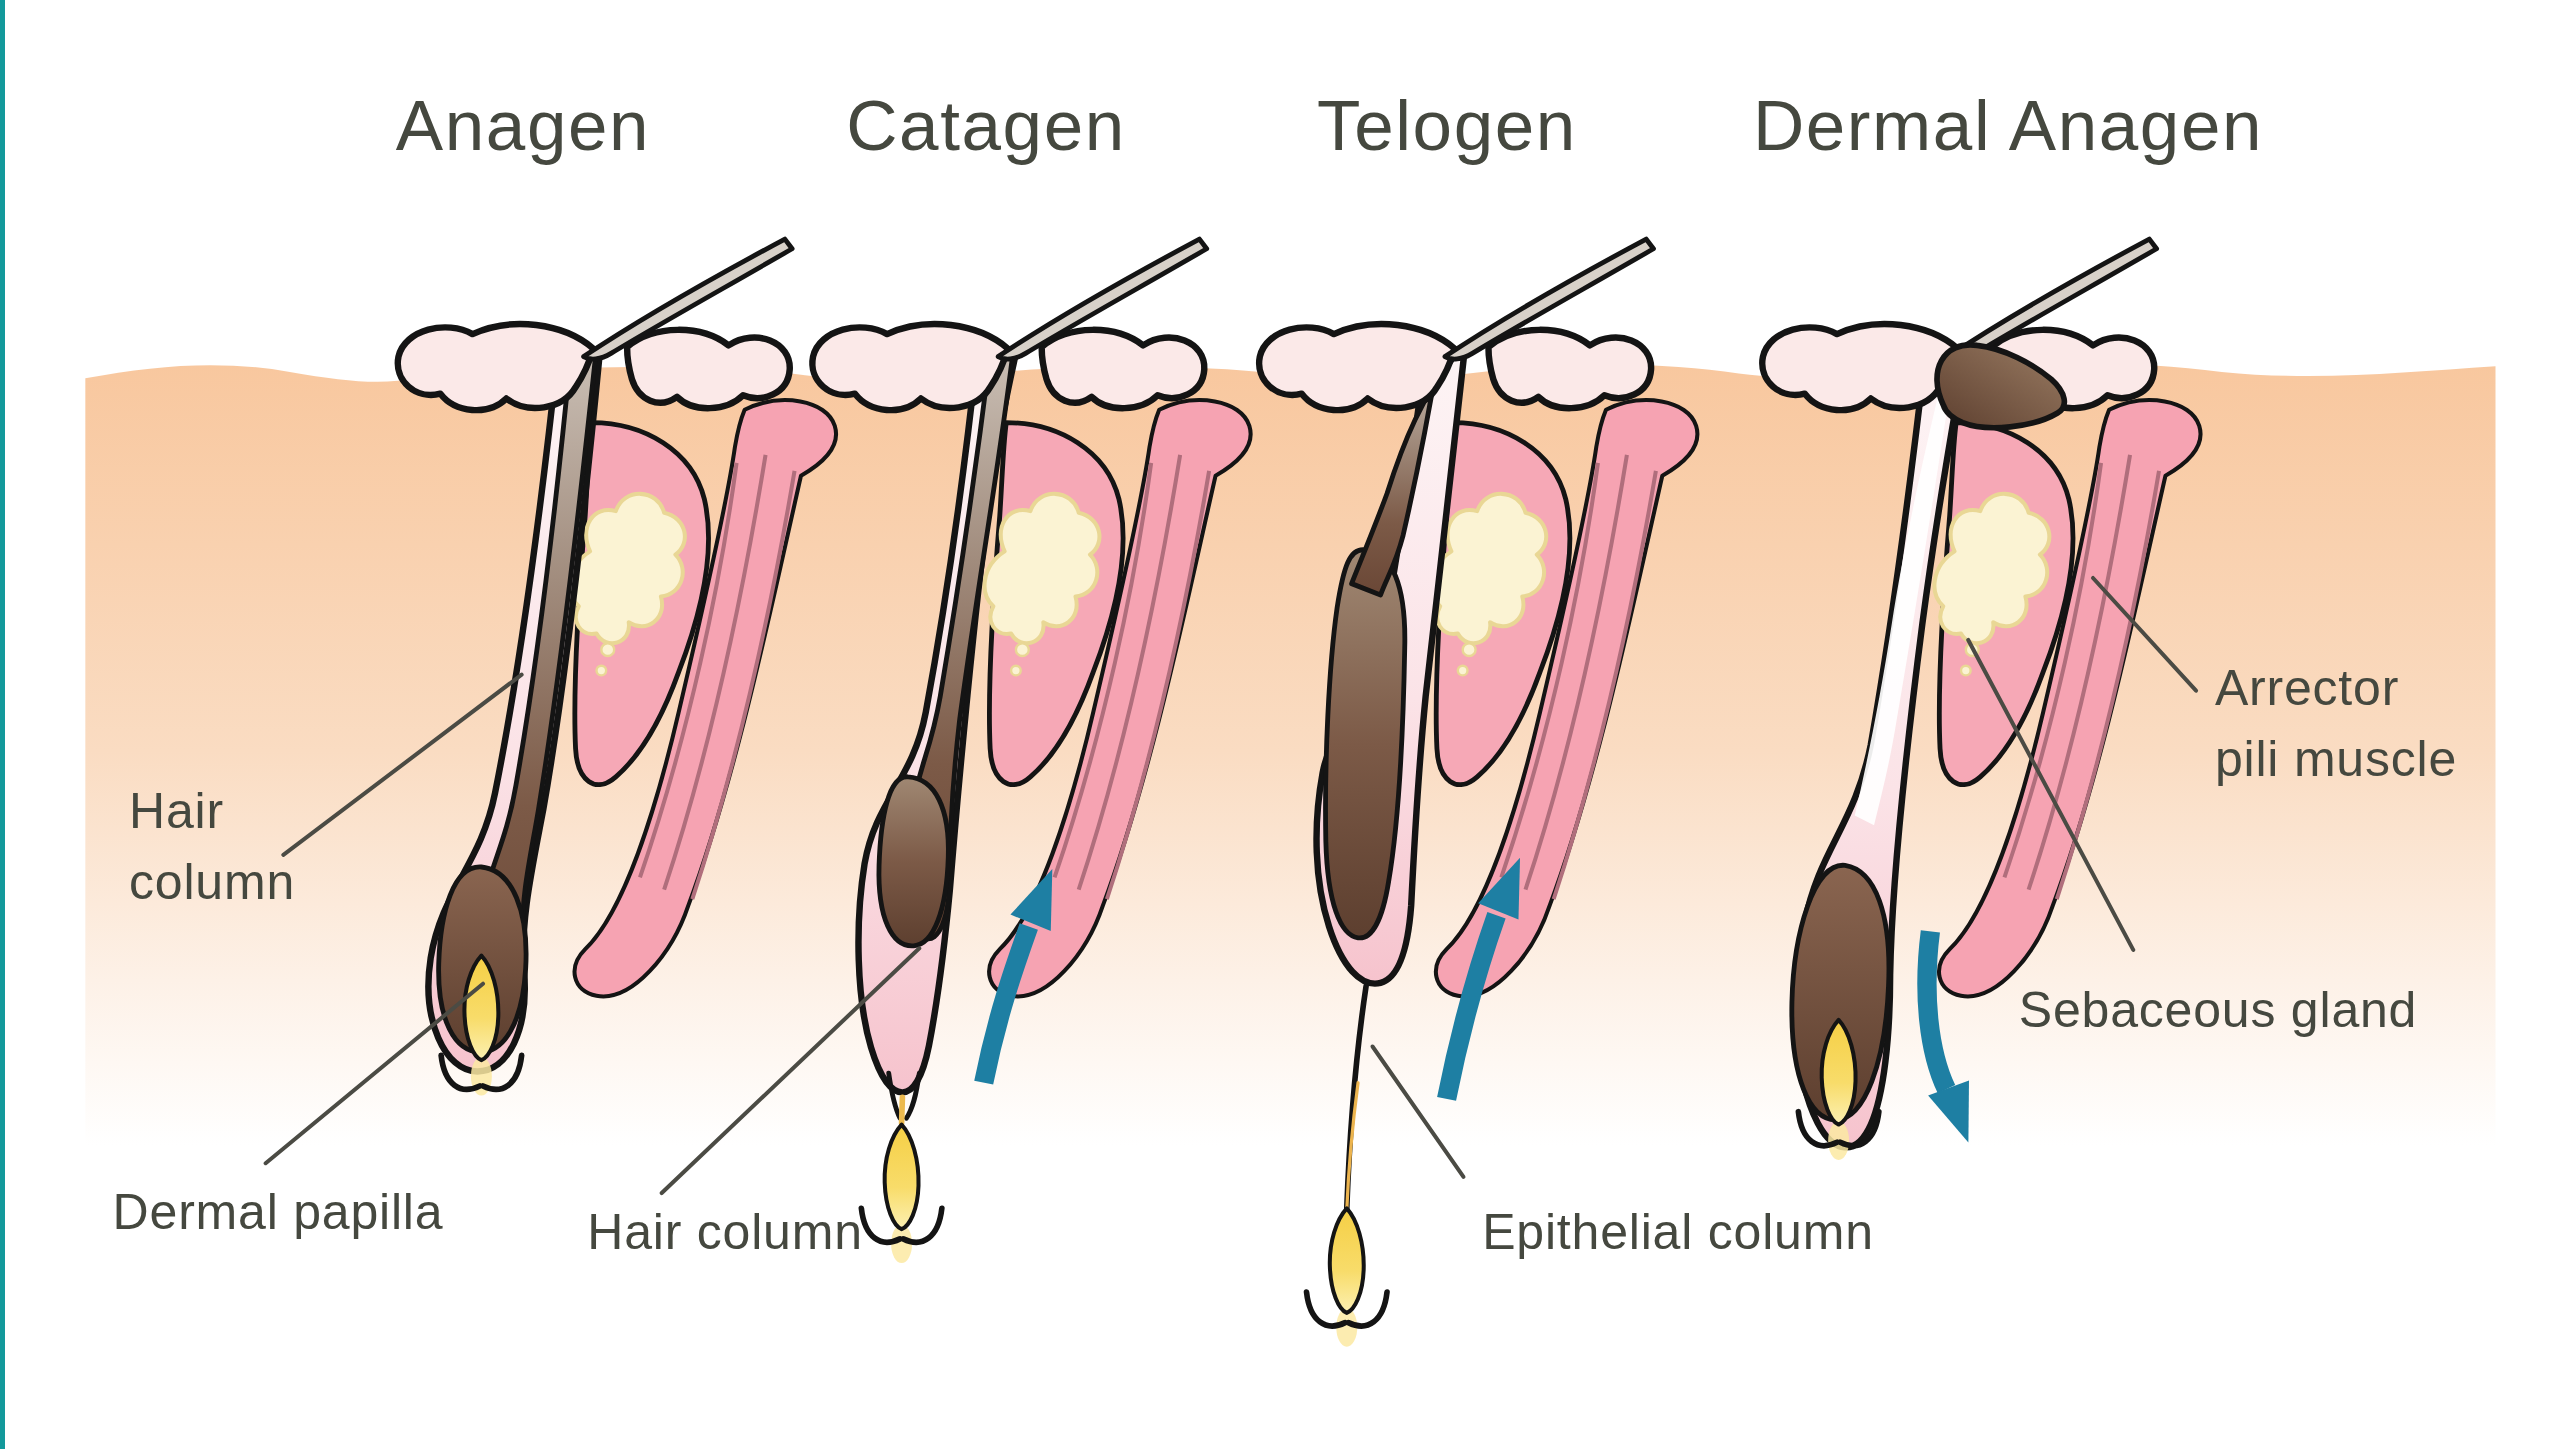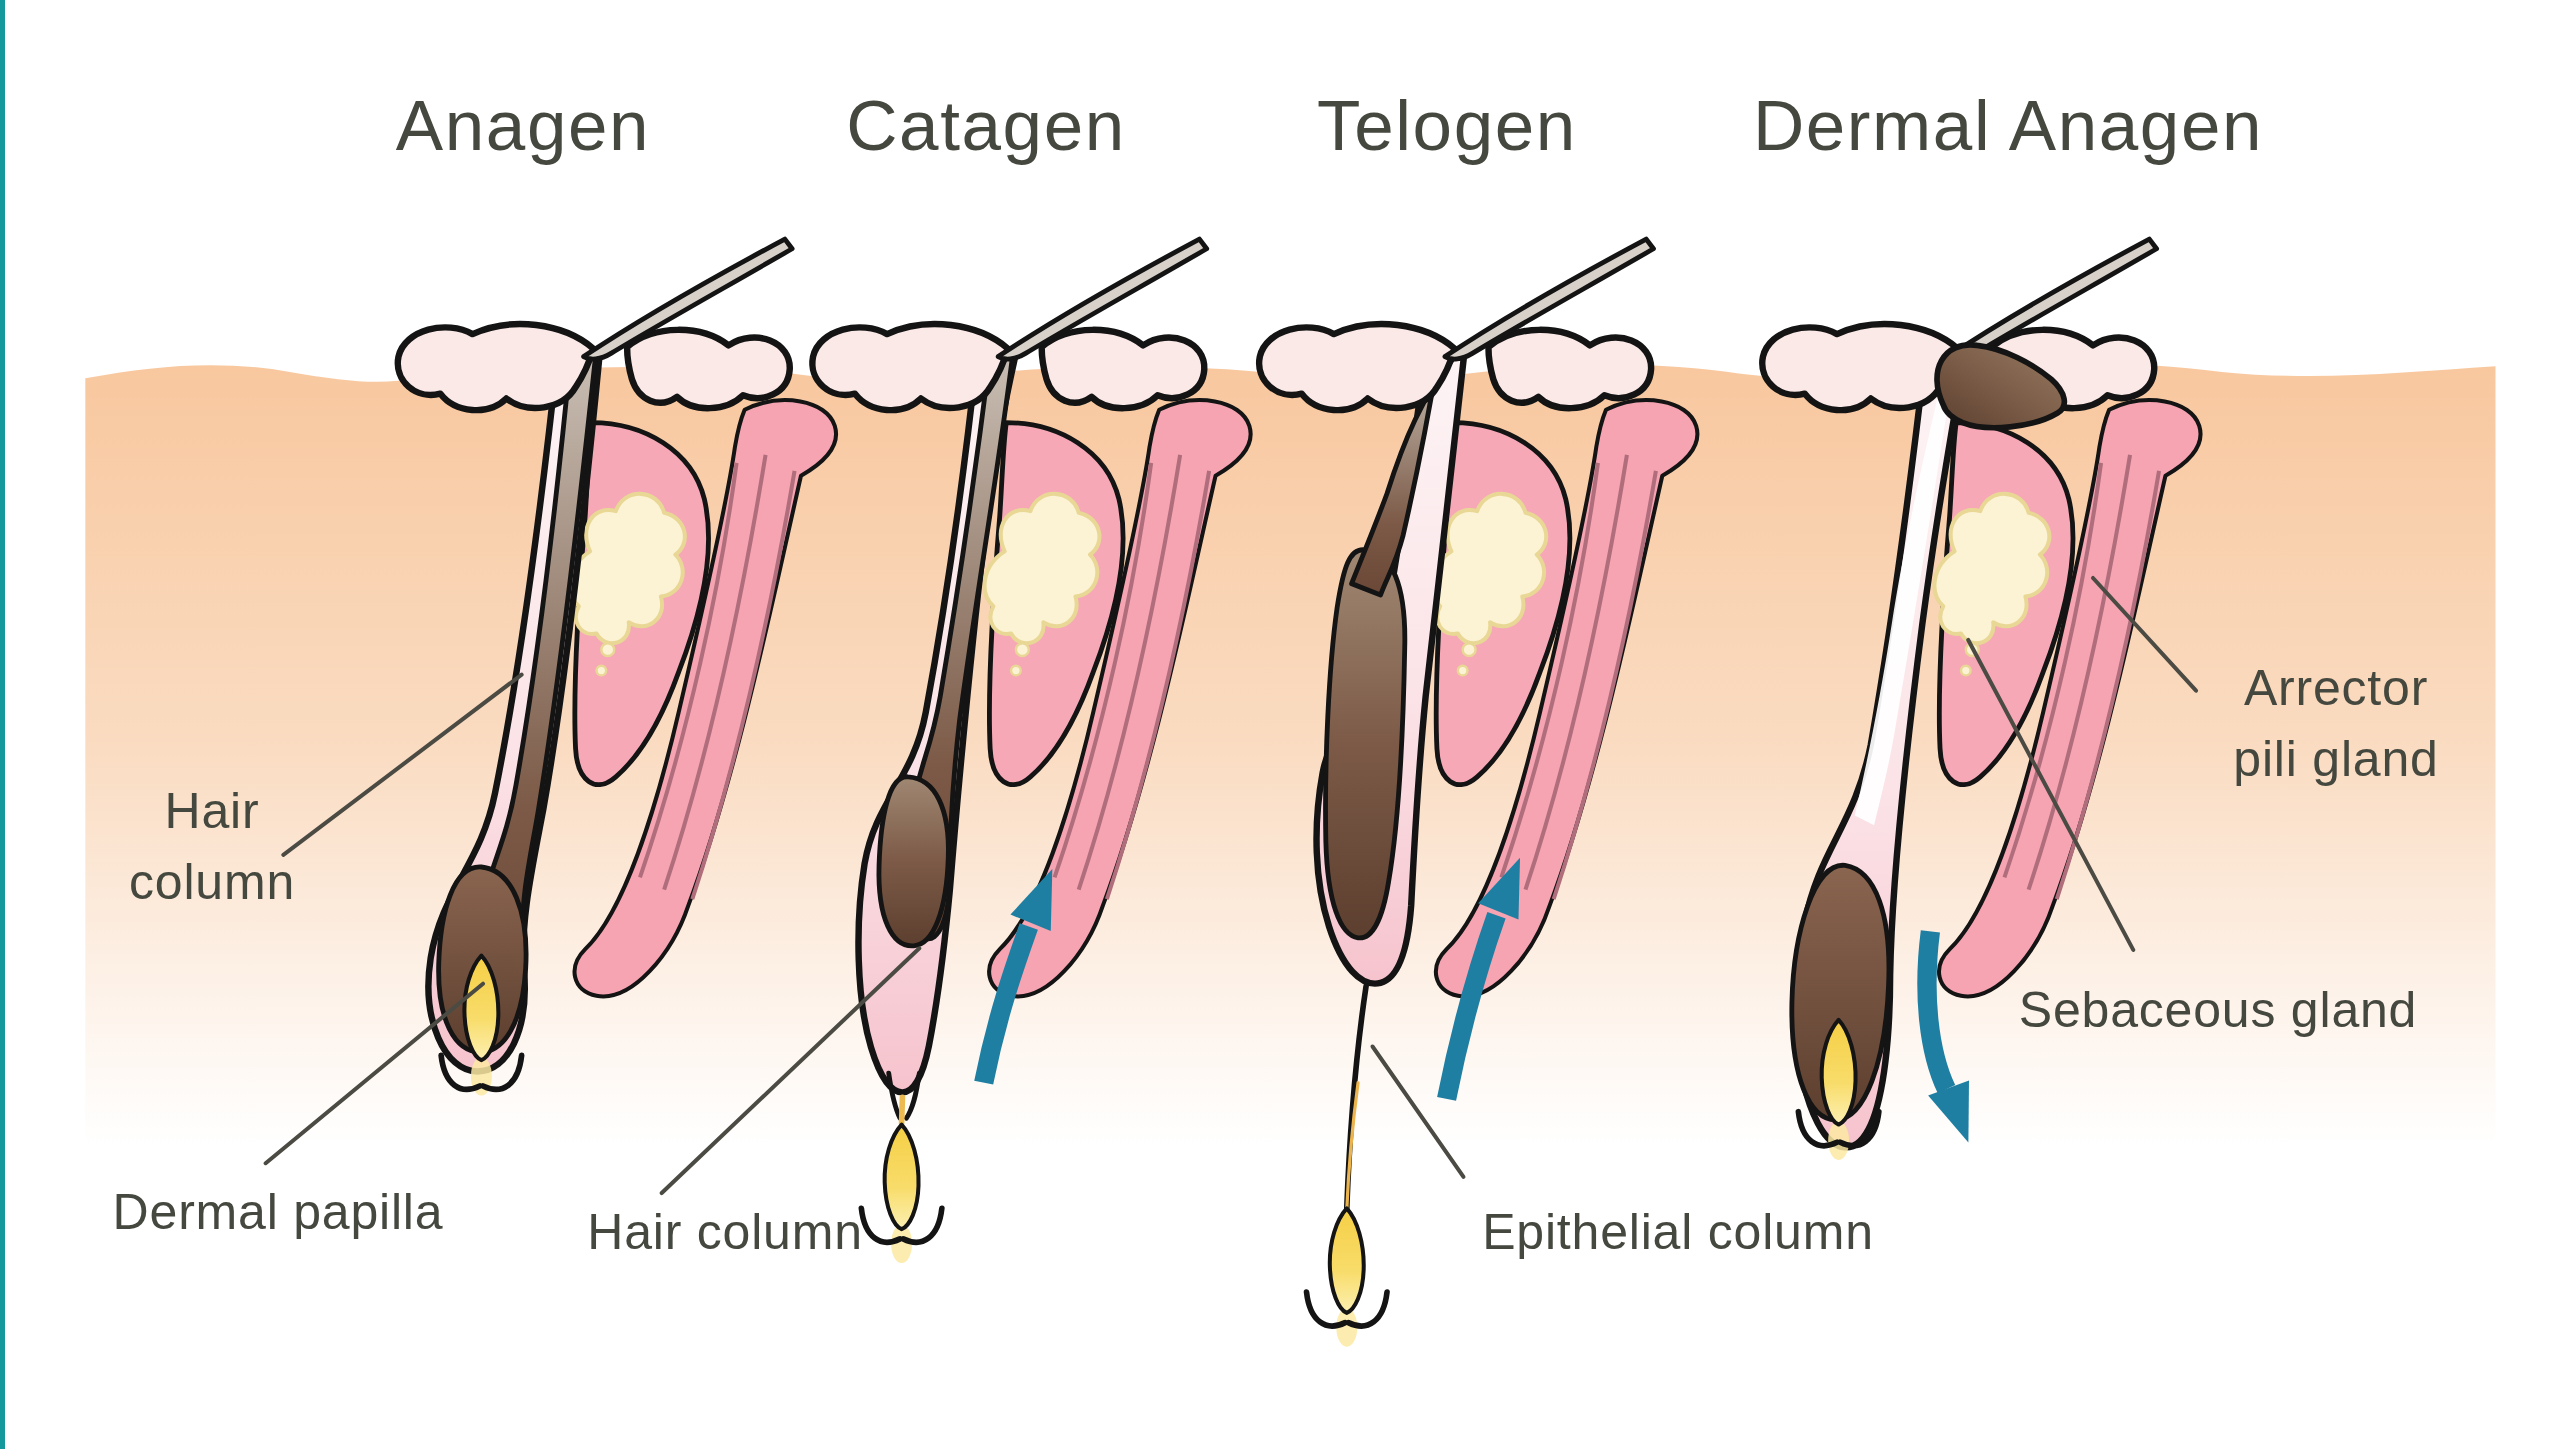--- a/index.html
+++ b/index.html
@@ -10,21 +10,21 @@
   #stage{position:relative;width:2576px;height:1449px;background:#ffffff;border-radius:14px;}
   #left-border{position:absolute;left:0;top:0;width:4.8px;height:1449px;background:var(--border-teal);}
   svg{position:absolute;left:0;top:0;}
   .phase-title{
     position:absolute;transform:translate(-50%,-50%);
     font-size:71px;letter-spacing:1.6px;color:var(--ink);font-weight:400;white-space:nowrap;
   }
   .anno{
     position:absolute;transform:translate(-50%,-50%);
     font-size:50px;letter-spacing:0.8px;color:var(--ink);font-weight:400;
-    text-align:center;white-space:nowrap;line-height:71px;
+    white-space:nowrap;line-height:71px;
   }
 </style>
 </head>
 <body>
 
 <div id="stage">
   <div id="left-border"></div>
 
   <svg width="2576" height="1449" viewBox="0 0 3200 1800">
     <defs>
@@ -190,17 +190,17 @@
 
   <div class="anno" style="left:212px;top:847px">
     <div>Hair</div>
     <div>column</div>
   </div>
   <div class="anno" style="left:278px;top:1212px">Dermal papilla</div>
   <div class="anno" style="left:725px;top:1232px">Hair column</div>
   <div class="anno" style="left:1678px;top:1232px">Epithelial column</div>
   <div class="anno" style="left:2336px;top:724px">
     <div>Arrector</div>
-    <div>pili gland</div>
+    <div>pili muscle</div>
   </div>
   <div class="anno" style="left:2218px;top:1010px">Sebaceous gland</div>
 </div>
 
 
 </body></html>

